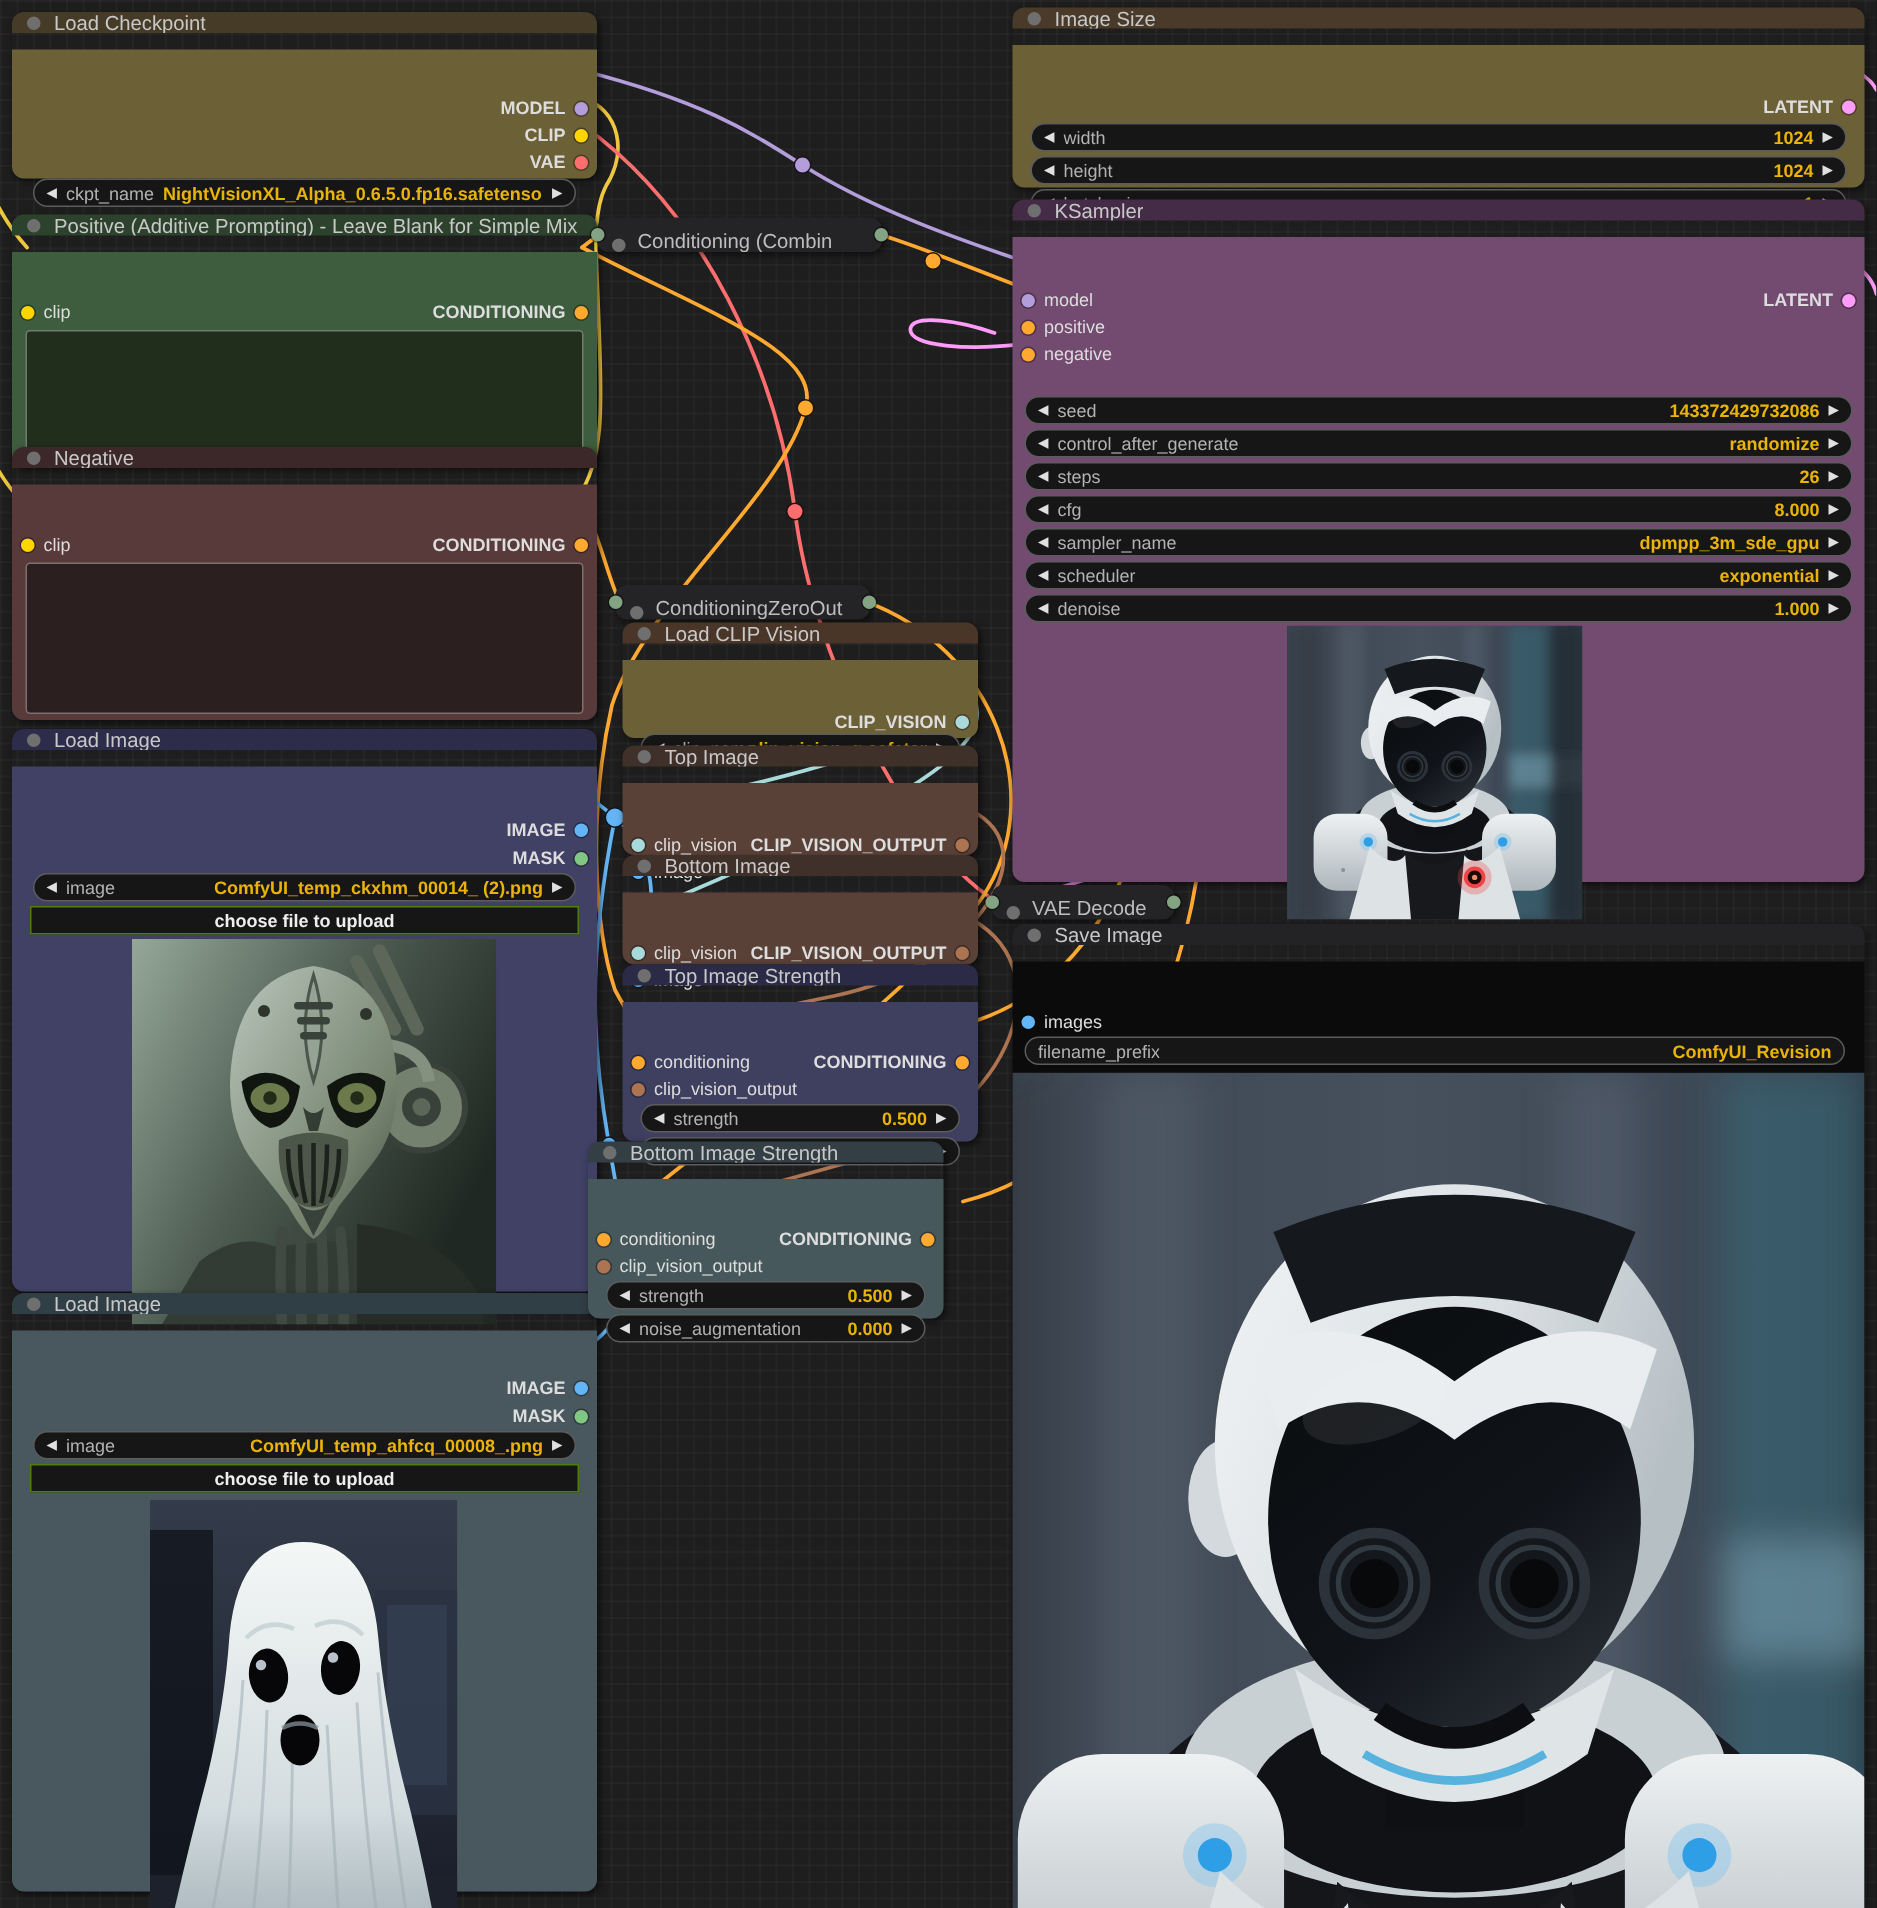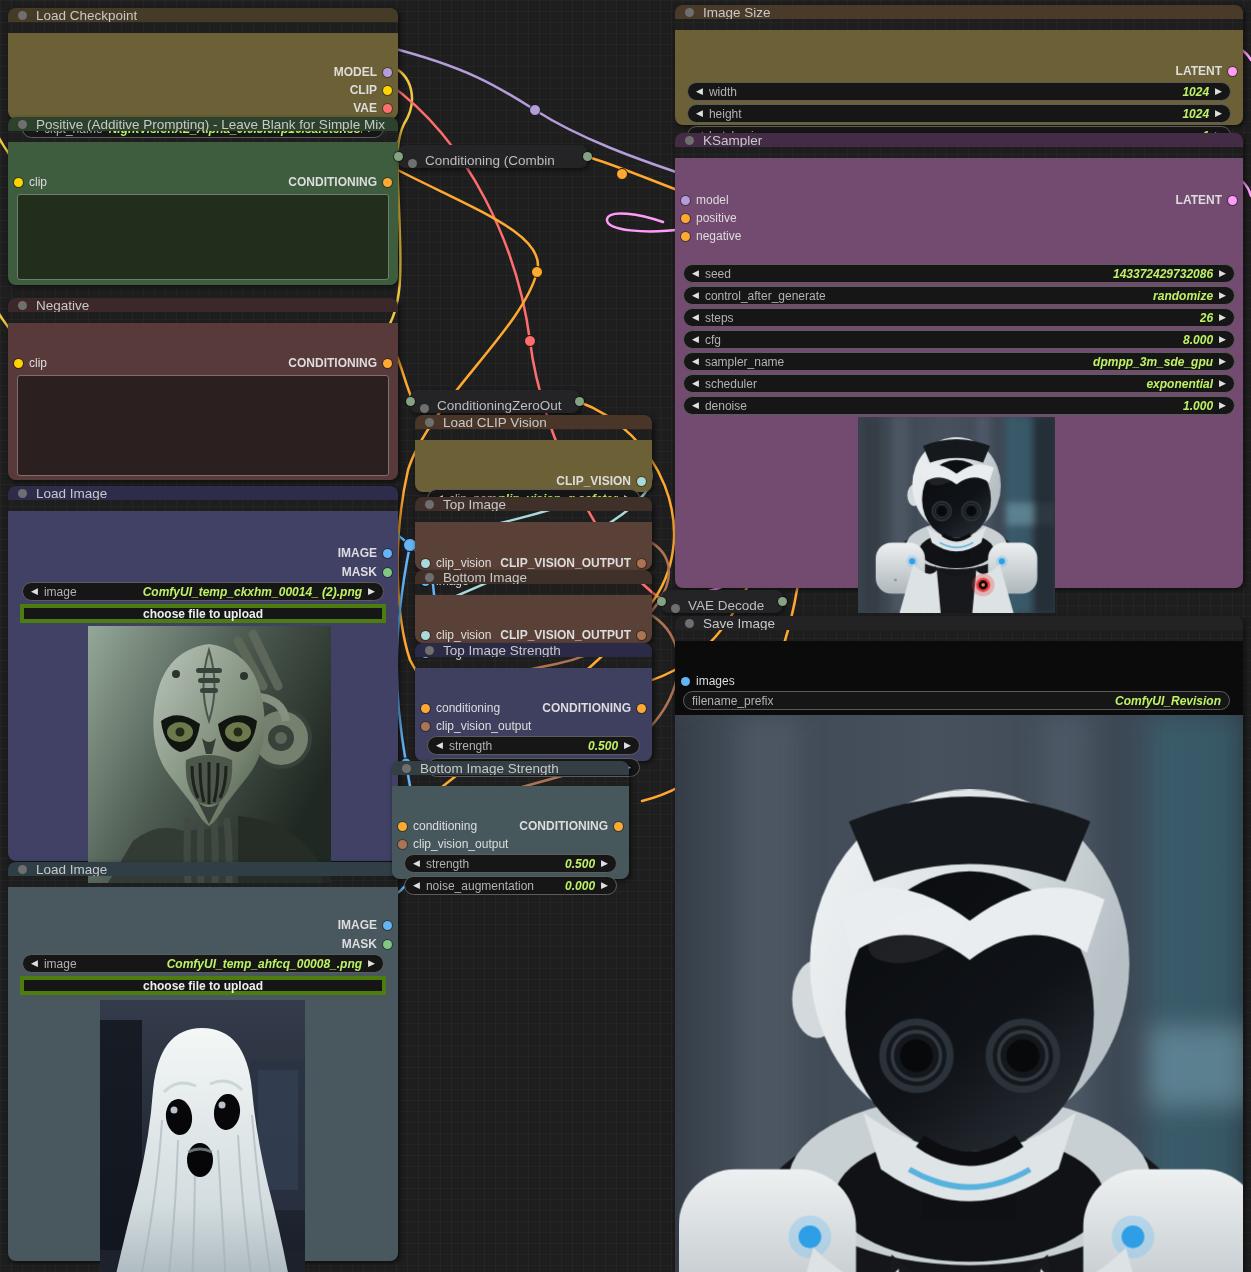--- a/index.html
+++ b/index.html
@@ -24,22 +24,22 @@
   .pin{display:flex;align-items:center;gap:6px;}
   .pout{display:flex;align-items:center;gap:6px;margin-left:auto;font-weight:bold;}
   .dot{width:9px;height:9px;border-radius:50%;flex:none;box-shadow:0 0 0 1px rgba(0,0,0,.35);}
   .c-model{background:#B39DDB}.c-clip{background:#FFD500}.c-vae{background:#FF6E6E}
   .c-cond{background:#FFA931}.c-latent{background:#FF9CF9}.c-image{background:#64B5F6}
   .c-mask{background:#81C784}.c-cvis{background:#A8DADC}.c-cvo{background:#AD7452}
   .widget{position:absolute;height:19px;background:#161616;border:1px solid #5c5c5c;border-radius:10px;
           display:flex;align-items:center;padding:0 8px;font-size:12px;color:#ccc;gap:6px;box-sizing:border-box;}
   .warrow{color:#e0e0e0;font-size:9px;flex:none;line-height:1;}
   .wlabel{color:#b2b2b2;white-space:nowrap;overflow:hidden;flex:none;}
-  .wvalue{margin-left:auto;color:#bef264;font-weight:bold;white-space:nowrap;overflow:hidden;font-style:italic;}
-  .btn{position:absolute;height:19px;background:#161616;border:4px solid #4d7c0f;display:flex;align-items:center;
+  .wvalue{margin-left:auto;color:#eab308;font-weight:bold;white-space:nowrap;overflow:hidden;}
+  .btn{position:absolute;height:19px;background:#161616;border:1px solid #4d7c0f;display:flex;align-items:center;
        justify-content:center;font-size:12px;font-weight:bold;color:#eee;box-sizing:border-box;}
   .ta{position:absolute;border-radius:3px;resize:none;outline:none;font-family:"Liberation Sans",sans-serif;}
   .collapsed{position:absolute;z-index:2;height:23px;background:#242427;border-radius:8px;display:flex;
              align-items:flex-end;gap:8px;padding:0 10px;font-size:13.5px;color:#bdbdbd;
              box-shadow:1.5px 2px 5px rgba(0,0,0,.55);white-space:nowrap;box-sizing:border-box;}
   .edot{position:absolute;top:50%;width:9px;height:9px;margin-top:-4.5px;border-radius:50%;background:#83A383;
         box-shadow:0 0 0 1px rgba(0,0,0,.4);}
   .edot.l{left:-4px}.edot.r{right:-4px}
   .imgbox{position:absolute;overflow:hidden;}
   .imgbox svg{display:block;}
@@ -184,21 +184,21 @@
         </div>
     <div class="widget" style="top:86px;left:14px;right:14px">
       <span class="warrow">◀</span>
       <span class="wlabel">ckpt_name</span>
       <span class="wvalue">NightVisionXL_Alpha_0.6.5.0.fp16.safetensors</span>
       <span class="warrow">▶</span>
     </div>
   </div>
 </div>
 
-<div class="node" style="left:8px;top:117px;width:390px;height:168px">
+<div class="node" style="left:8px;top:143px;width:390px;height:168px">
   <div class="hdr" style="background:#2c422c">
     <span class="cdot"></span>
     <span class="ttl">Positive (Additive Prompting) - Leave Blank for Simple Mix</span>
   </div>
   <div class="body" style="background:#3e5c3e">
     <div class="row" style="top:31px">
       <span class="pin">
             <i class="dot c-clip"></i>
             <span>clip</span>
           </span>

